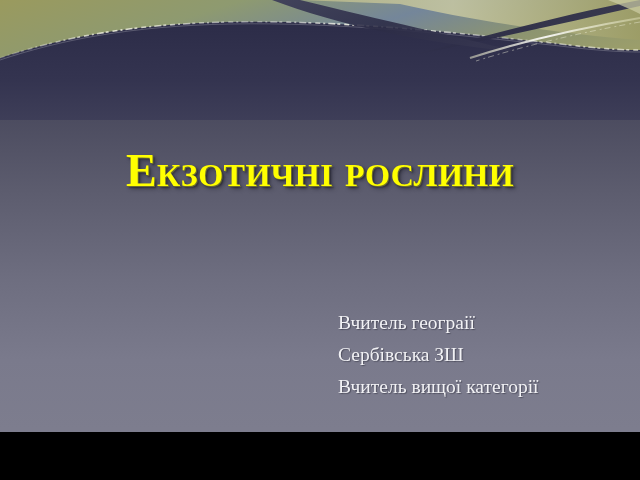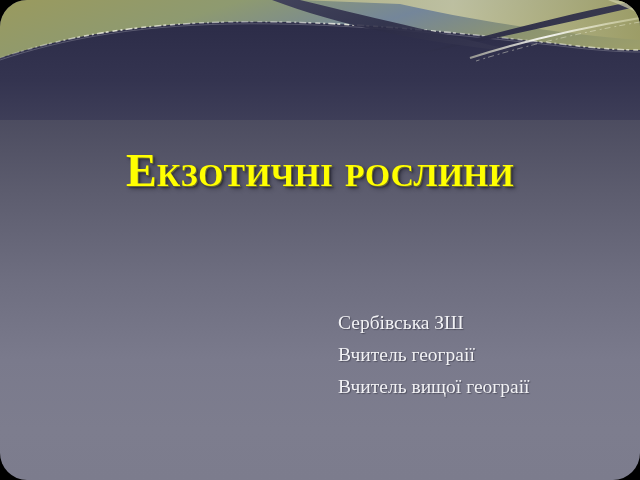--- a/index.html
+++ b/index.html
@@ -3,34 +3,33 @@
 <meta charset="utf-8">
 <style>
   html, body {
     margin: 0;
     padding: 0;
     background: #000;
   }
   #slide {
     position: relative;
     width: 640px;
-    height: 480px;
+    height: 432px;
     overflow: hidden;
     font-family: "Liberation Serif", "DejaVu Serif", serif;
     
     background: linear-gradient(to bottom,
         #2f2f46 0px,
         #3c3c52 38px,
         #4a4a5e 110px,
         #5c5c6e 190px,
         #6e6e80 280px,
         #7a7a8c 360px,
         #7d7d8e 430px,
         #7c7c8d 480px);
-    border-radius: 27px;
   }
 
   
   .deco {
     position: absolute;
     top: 0;
     left: 0;
     width: 640px;
     height: 120px;
     pointer-events: none;
@@ -132,18 +131,18 @@
 
     <path d="M 640,18 C 580,28 520,42 470,58" fill="none" stroke="url(#gEdge2)" stroke-width="2.2"></path>
     <path d="M 640,22 C 582,32 524,46 476,61" fill="none" stroke="#f2f2dc" stroke-width="0.8" opacity="0.55" stroke-dasharray="6 3 2 4"></path>
 
     <path d="M 608,0 L 640,0 L 640,14 C 628,8 618,4 608,0 Z" fill="#cfcfa6" opacity="0.7"></path>
   </svg>
 
   <div id="title">Екзотичні рослини</div>
 
   <div id="bodyblock">
+    <div class="line">Вчитель геограії</div>
     <div class="line">Сербівська ЗШ</div>
-    <div class="line">Вчитель геограії</div>
-    <div class="line">Вчитель вищої геограії</div>
+    <div class="line">Вчитель вищої категорії</div>
   </div>
 
 </div>
 
 </body></html>

